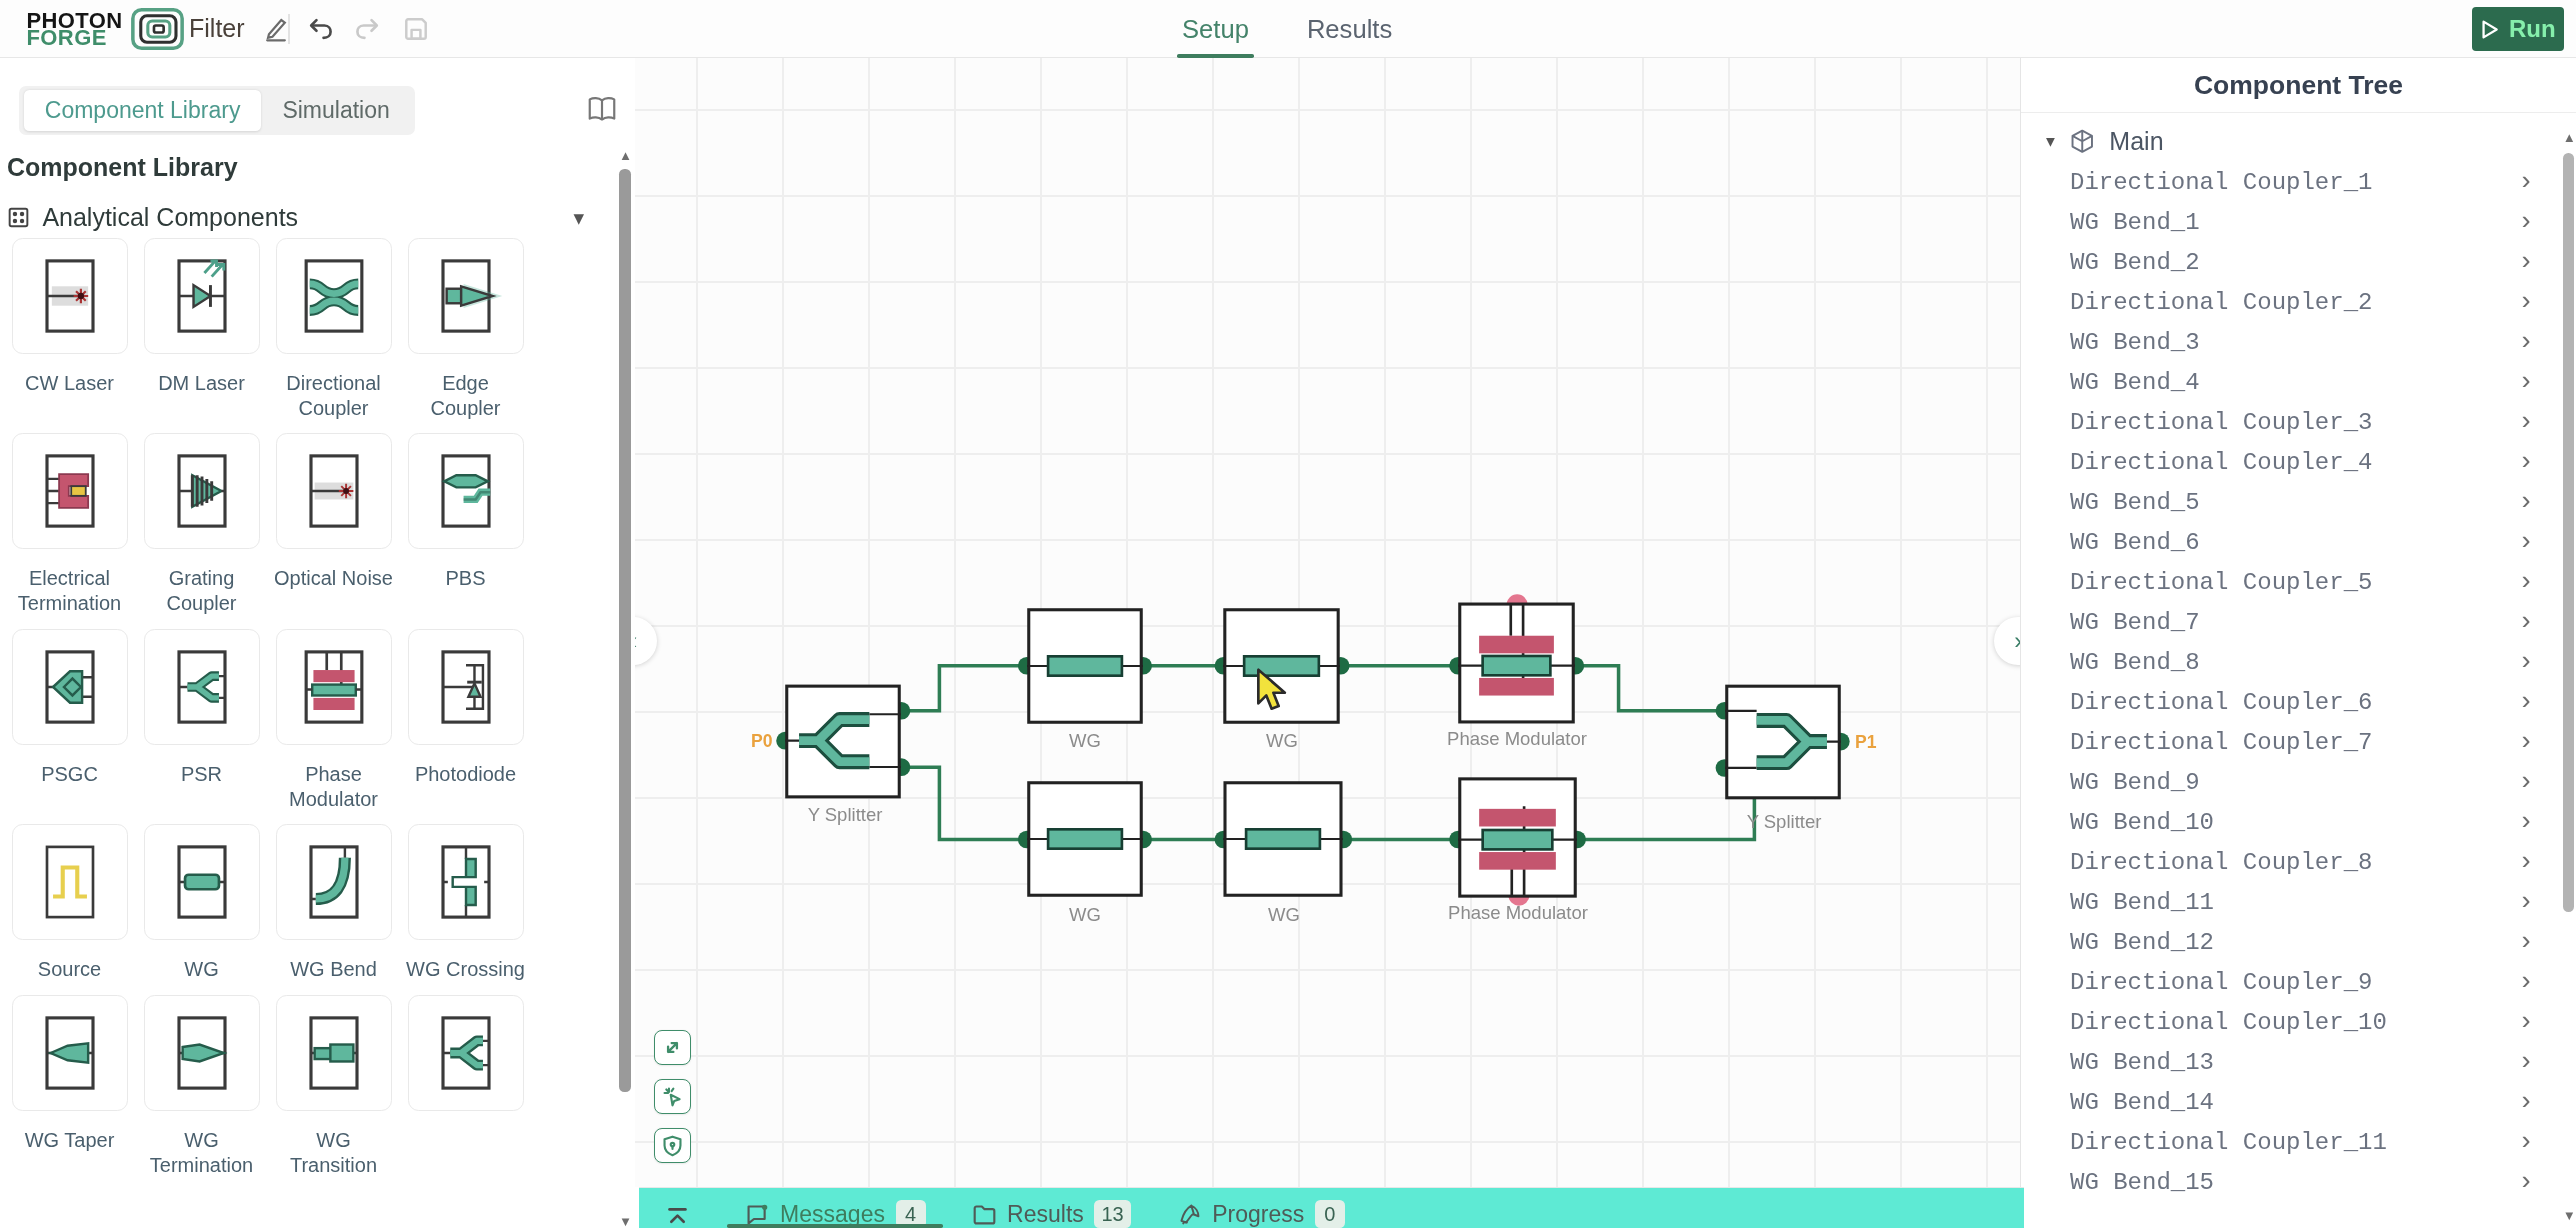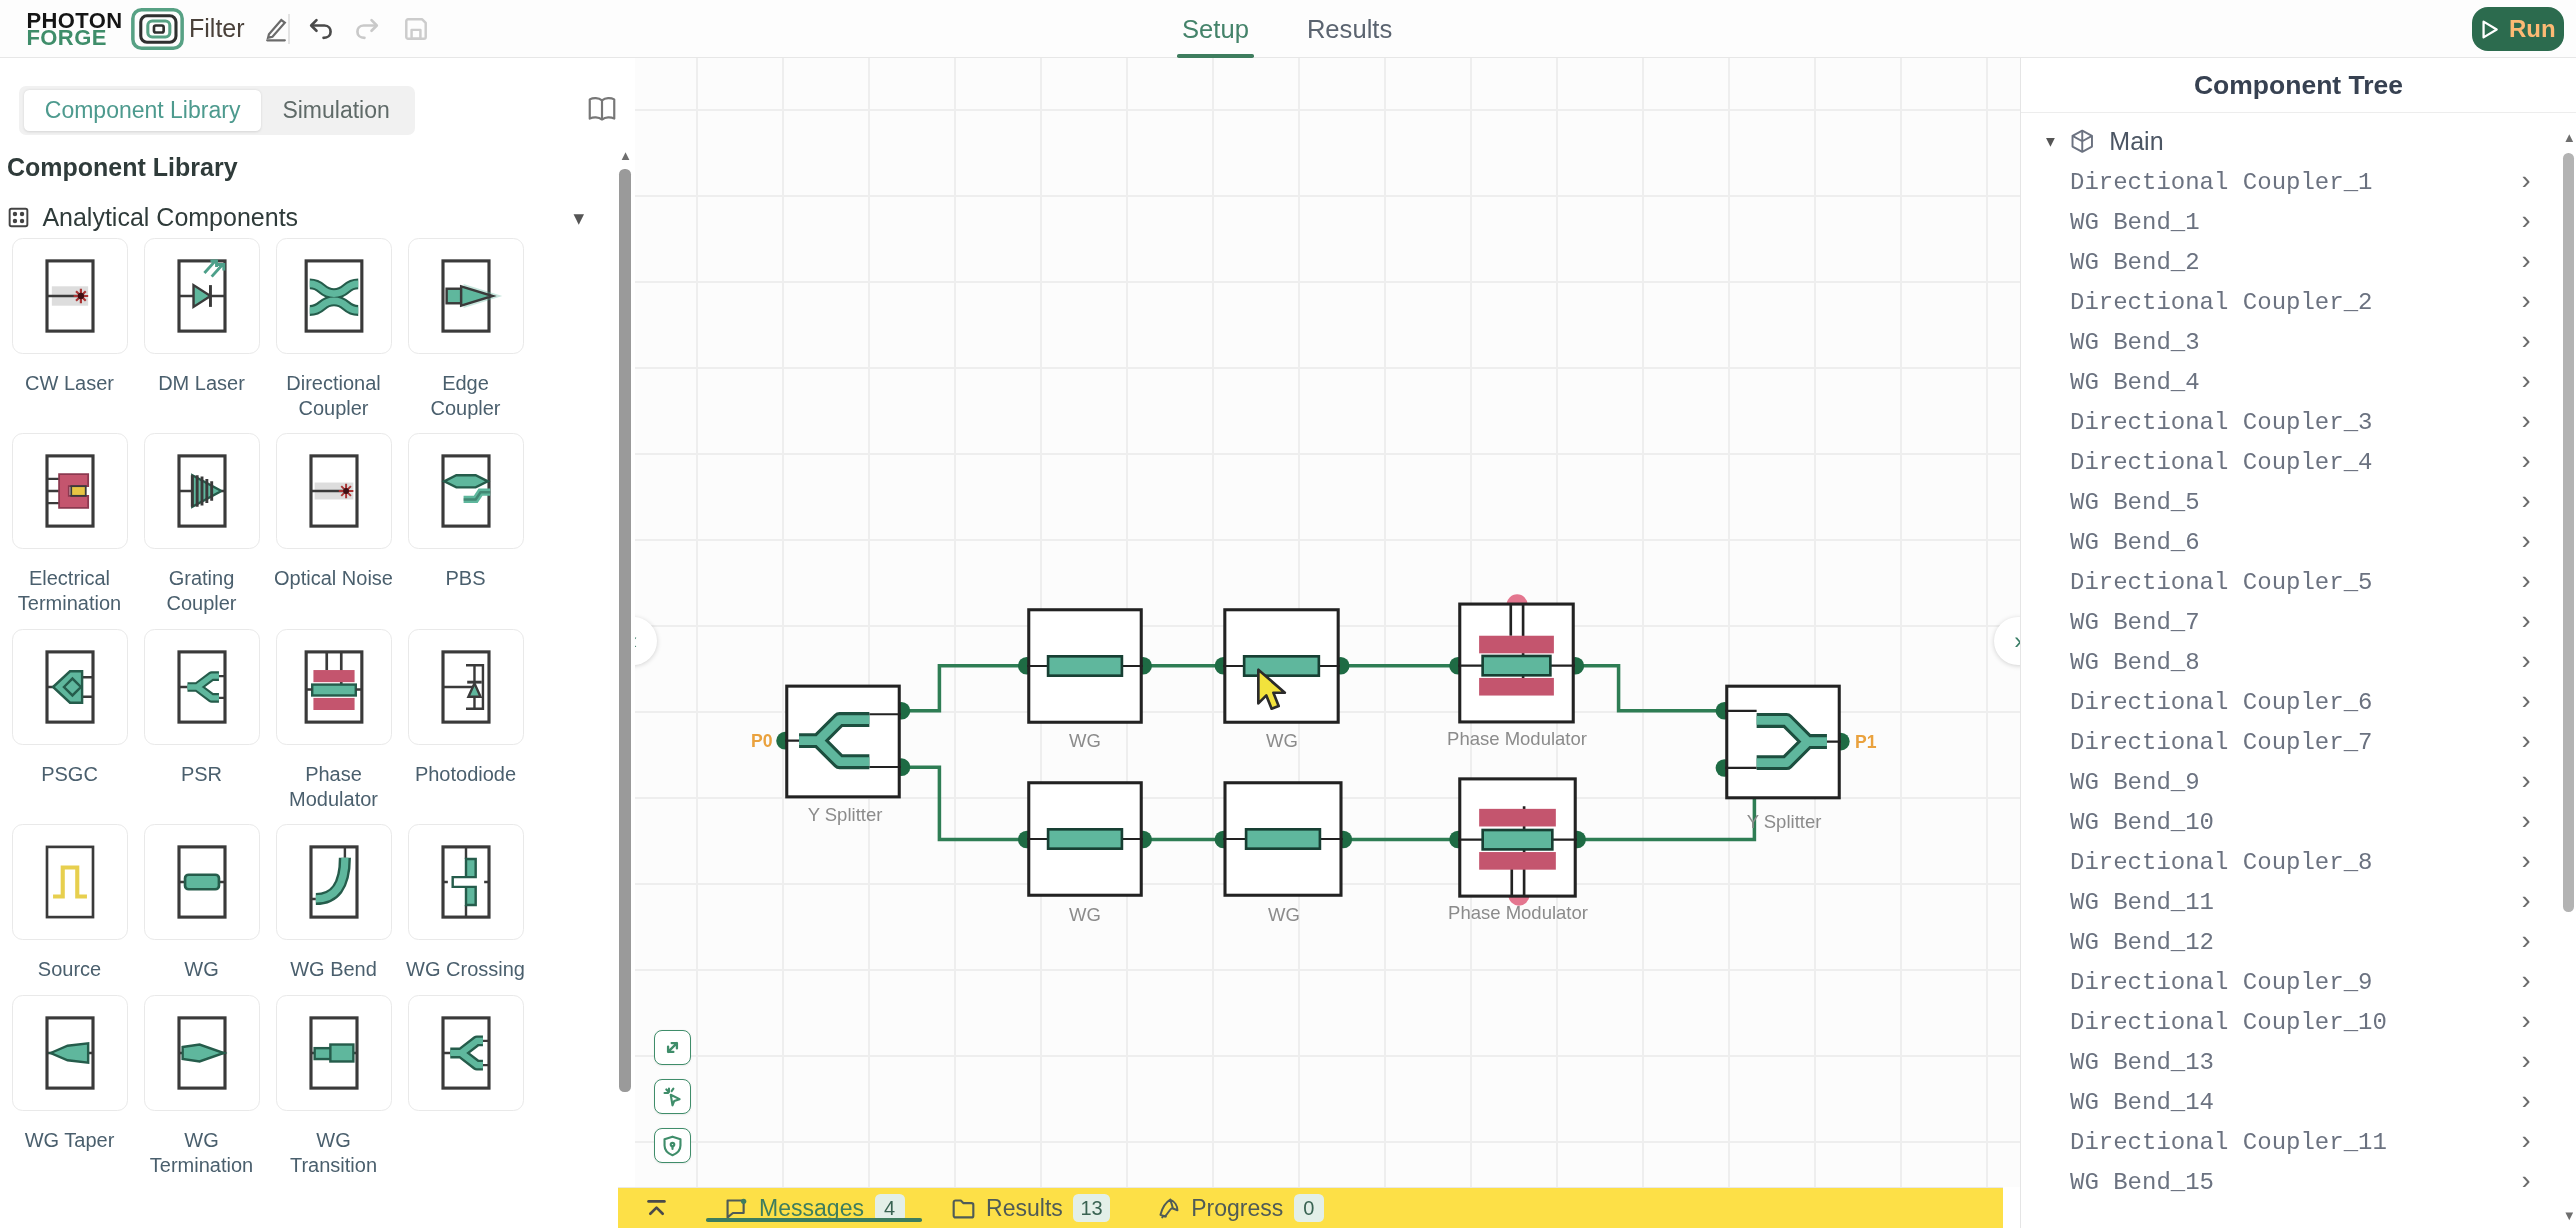--- a/index.html
+++ b/index.html
@@ -21,21 +21,21 @@
   .logo-l2{font-size:22px;font-weight:800;color:#3f8d6a;letter-spacing:0.4px;}
   .hdr-filter{position:absolute;left:189px;top:0;height:56px;display:flex;align-items:center;gap:16px;}
   .filter-label{font-size:25px;color:#4a413a;font-weight:500;}
   .hdr-divider{position:absolute;left:288px;top:14px;width:1.8px;height:30px;background:#e3e3e3;}
   .hdr-icon{position:absolute;top:12.4px;width:34px;height:34px;display:flex;align-items:center;justify-content:center;}
   .hdr-tabs{position:absolute;left:1182px;top:0;height:58px;display:flex;gap:58px;}
   .hdr-tab{position:relative;height:58px;display:flex;align-items:center;font-size:25.6px;color:#5b6470;cursor:pointer;}
   .hdr-tab.active{color:var(--tab-green);}
   .hdr-tab.active::after{content:"";position:absolute;left:-5.3px;right:-5.3px;bottom:0;height:4.4px;background:#3e7d5e;border-radius:1.8px;}
   .run-btn{position:absolute;right:12.4px;top:7px;width:92px;height:44px;background:var(--run-green);
-    border-radius:16px;display:flex;align-items:center;justify-content:center;gap:10px;color:#fdba74;
+    border-radius:4px;display:flex;align-items:center;justify-content:center;gap:10px;color:#86efac;
     font-size:24px;font-weight:600;cursor:pointer;}
 
   
   .sidebar{position:absolute;left:0;top:58px;width:635px;height:1170px;background:#fff;overflow:hidden;}
   .seg{position:absolute;left:19.4px;top:28px;height:49px;background:#f1f1f1;border-radius:7px;
     display:flex;align-items:center;padding:4.4px;}
   .seg-tab{height:41px;display:flex;align-items:center;padding:0 21px;font-size:23px;color:#5f6a68;
     border-radius:5.3px;cursor:pointer;white-space:nowrap;}
   .seg-tab.active{background:#fff;color:var(--lib-teal);box-shadow:0 0.9px 2.6px rgba(0,0,0,.12);}
   .book-icon{position:absolute;left:586px;top:37px;}
@@ -66,22 +66,22 @@
   .canvas-tools{position:absolute;left:19.4px;top:972px;display:flex;flex-direction:column;gap:14px;}
   .tool-btn{width:37px;height:35px;background:#fff;border:1.8px solid #3f8d6a;border-radius:8px;
     display:flex;align-items:center;justify-content:center;cursor:pointer;box-shadow:0 0.9px 1.8px rgba(0,0,0,.08);}
   .collapse-circle{position:absolute;width:48px;height:48px;border-radius:50%;background:#fff;
     box-shadow:0 0.9px 5.3px rgba(0,0,0,.18);display:flex;align-items:center;justify-content:center;
     font-size:23px;color:#3a7d66;cursor:pointer;z-index:20;}
   .cc-left{left:-25.6px;top:559px;}
   .cc-right{right:-22px;top:559px;}
 
   
-  .bottombar{position:absolute;left:618px;top:1187px;width:1385px;height:41px;background:#fde047;
-    border-top:1.8px solid #e8e8e8;display:flex;align-items:center;z-index:25;}
+  .bottombar{position:absolute;left:639px;top:1187px;width:1385px;height:41px;background:#5eead4;
+    border-top:1.8px solid #e8e8e8;display:flex;align-items:flex-end;z-index:25;}
   .bb-collapse{width:35px;margin-left:21px;display:flex;align-items:center;justify-content:center;cursor:pointer;}
   .bbtab{position:relative;display:flex;align-items:center;gap:10.6px;padding:0 23px;cursor:pointer;}
   .bbtab-label{font-size:23px;color:#4f5b57;}
   .bbtab.active .bbtab-label{color:#3e7d5e;}
   .bbtab.active::after{content:"";position:absolute;left:5.3px;right:5.3px;bottom:0;height:4.4px;background:#3e7d5e;border-radius:1.8px;}
   .bb-badge{min-width:30px;height:28px;padding:0 7px;background:#e3efe8;border-radius:5.3px;
     display:flex;align-items:center;justify-content:center;font-size:20px;color:#396352;}
 
   
   .tree{position:absolute;left:2020px;top:58px;width:556px;height:1170px;background:#fff;

